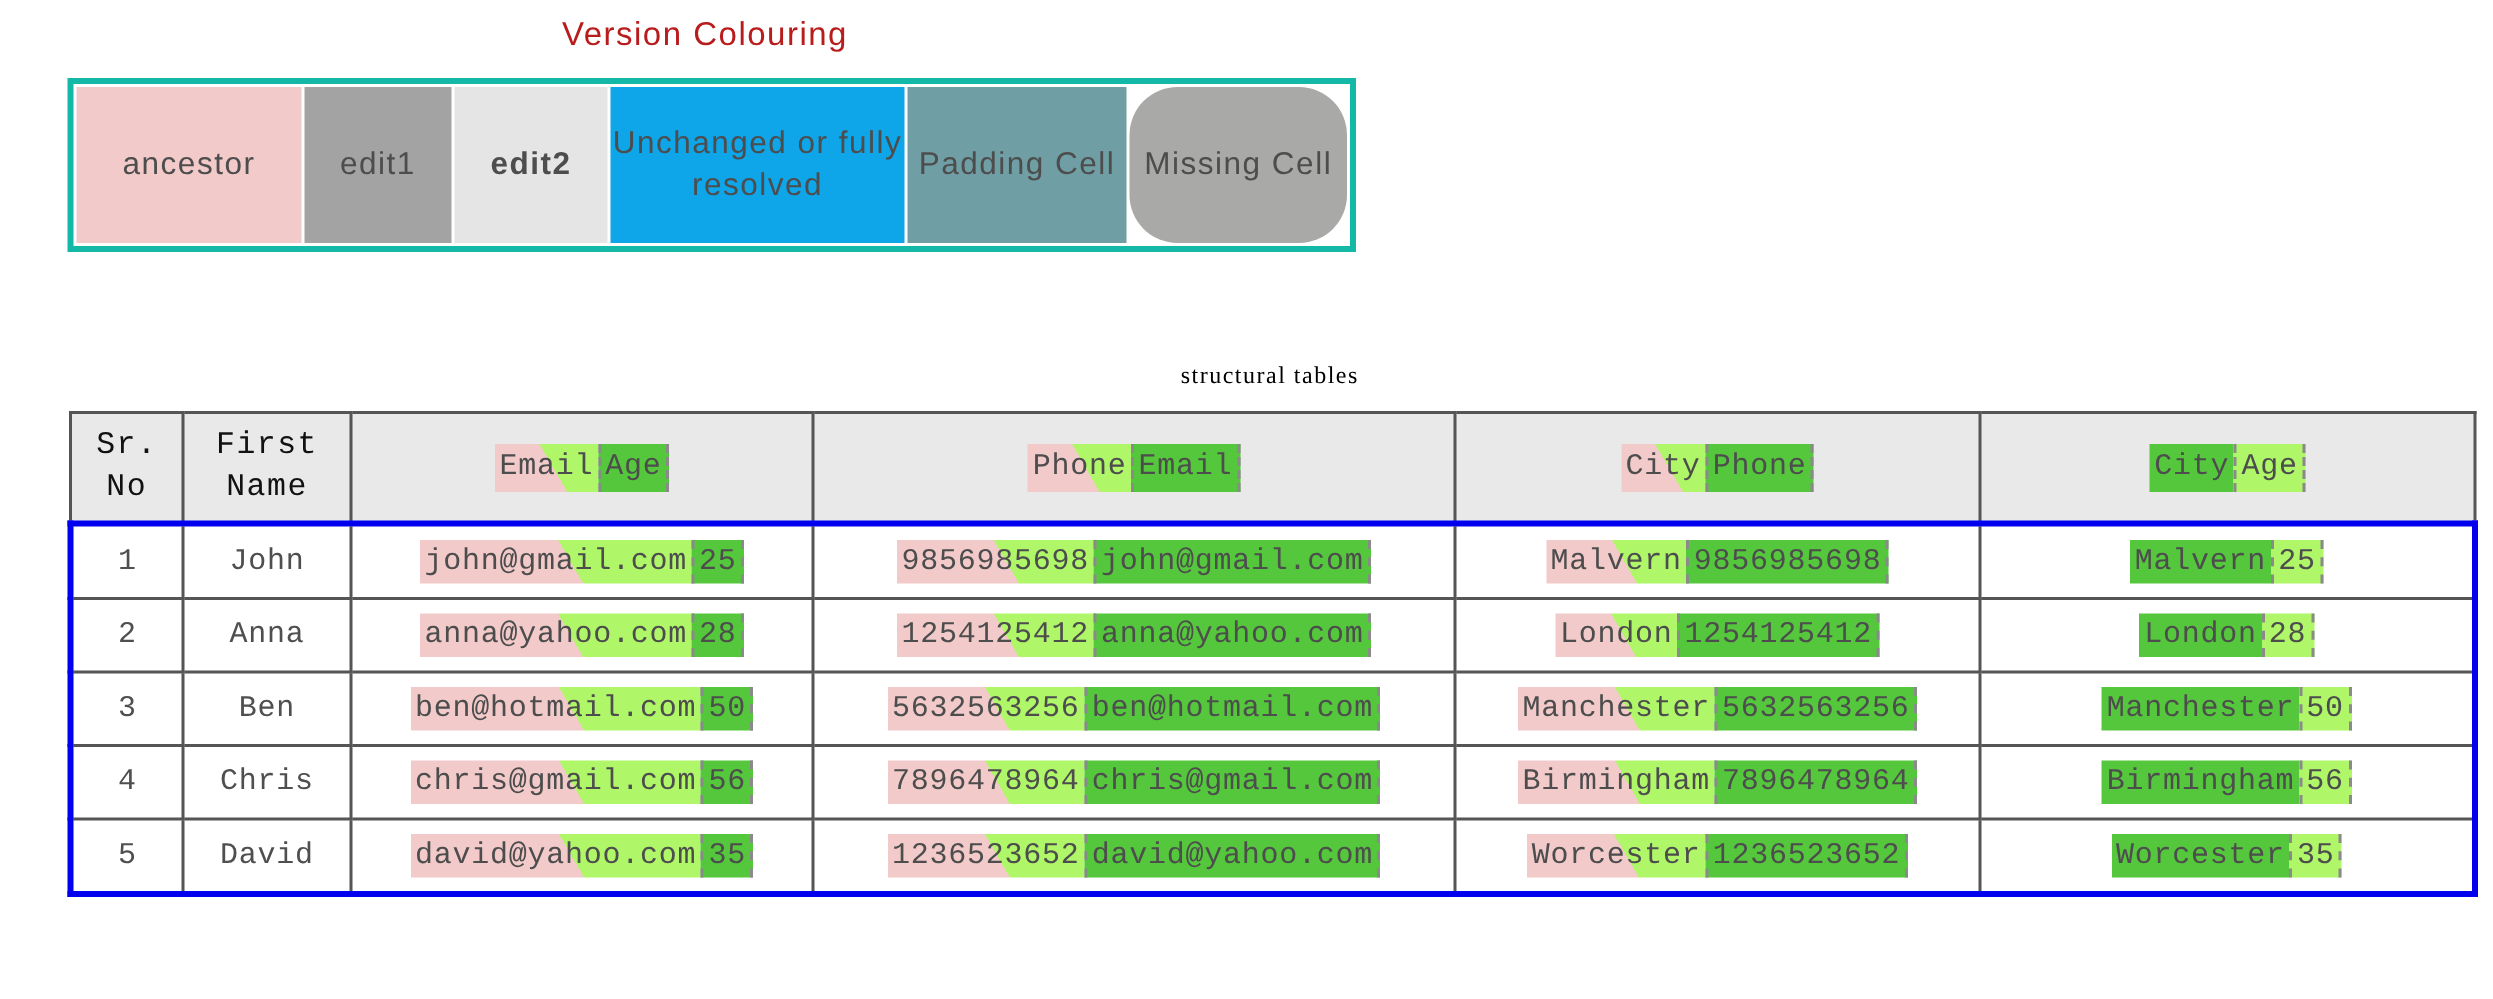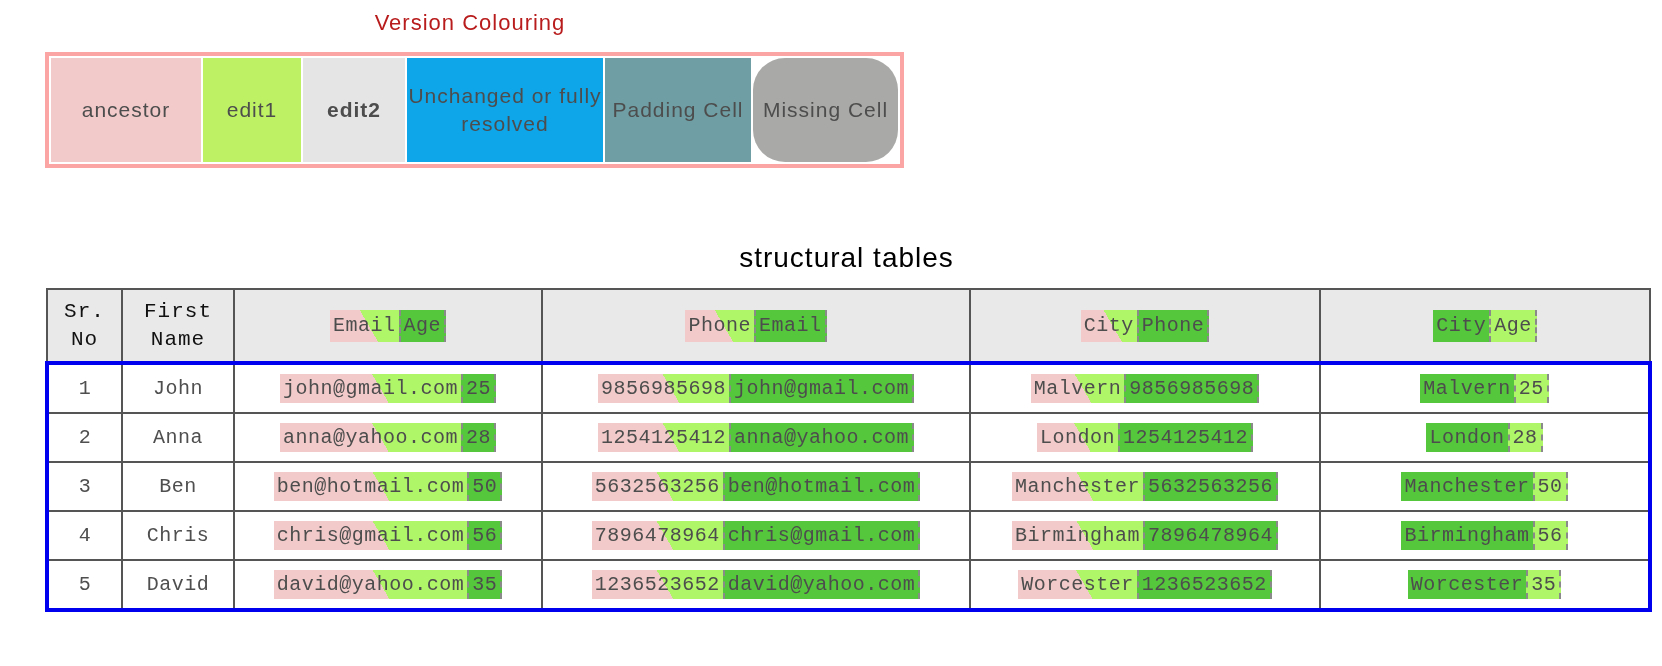--- a/index.html
+++ b/index.html
@@ -9,28 +9,28 @@
     -webkit-font-smoothing:antialiased;
   }
 
   
   .legend-title{
     margin:10px 0 0 45px;width:850px;
     text-align:center;font-size:22px;color:#b91c1c;letter-spacing:1px;
   }
   .main-title{
     margin:74px 0 0 45px;width:1603px;
-    text-align:center;font-size:28px;color:#000;letter-spacing:1px;
+    text-align:center;font-size:16px;color:#000;letter-spacing:1px;font-family:Liberation Serif, serif;
   }
 
   
   table.legend{
     margin:16px 0 0 45px;
     border-collapse:separate;border-spacing:2px;
-    border:4px solid #fca5a5;background:#ffffff;
+    border:4px solid #14b8a6;background:#ffffff;
   }
   table.legend td{
     height:102px;text-align:center;vertical-align:middle;
     font-size:21px;color:#4d4d4d;letter-spacing:1px;line-height:1.35;
   }
   .lg-ancestor{width:148px}
   .lg-edit1{width:96px}
   .lg-edit2{width:100px}
   .lg-unchanged{width:194px}
   .lg-padding{width:144px}
@@ -79,21 +79,21 @@
 </style>
 </head>
 <body>
 
 <div class="legend-title">Version Colouring</div>
 
 <table class="legend">
   <tbody>
     <tr id="legend-row">
         <td class="lg-ancestor" style="background: rgb(242, 202, 202);">ancestor</td>
-        <td class="lg-edit1" style="background: #bef264;">edit1</td>
+        <td class="lg-edit1" style="background: #a3a3a3;">edit1</td>
         <td class="lg-edit2" style="background: #e5e5e5; font-weight: bold;">edit2</td>
         <td class="lg-unchanged" style="background: #0ea5e9;">Unchanged or fully resolved</td>
         <td class="lg-padding" style="background: rgb(111, 159, 164);">Padding Cell</td>
         <td class="lg-missing" style="background: rgb(169, 169, 167); border-radius: 32px;">Missing Cell</td>
       </tr>
   </tbody>
 </table>
 
 <div class="main-title">structural tables</div>
 

